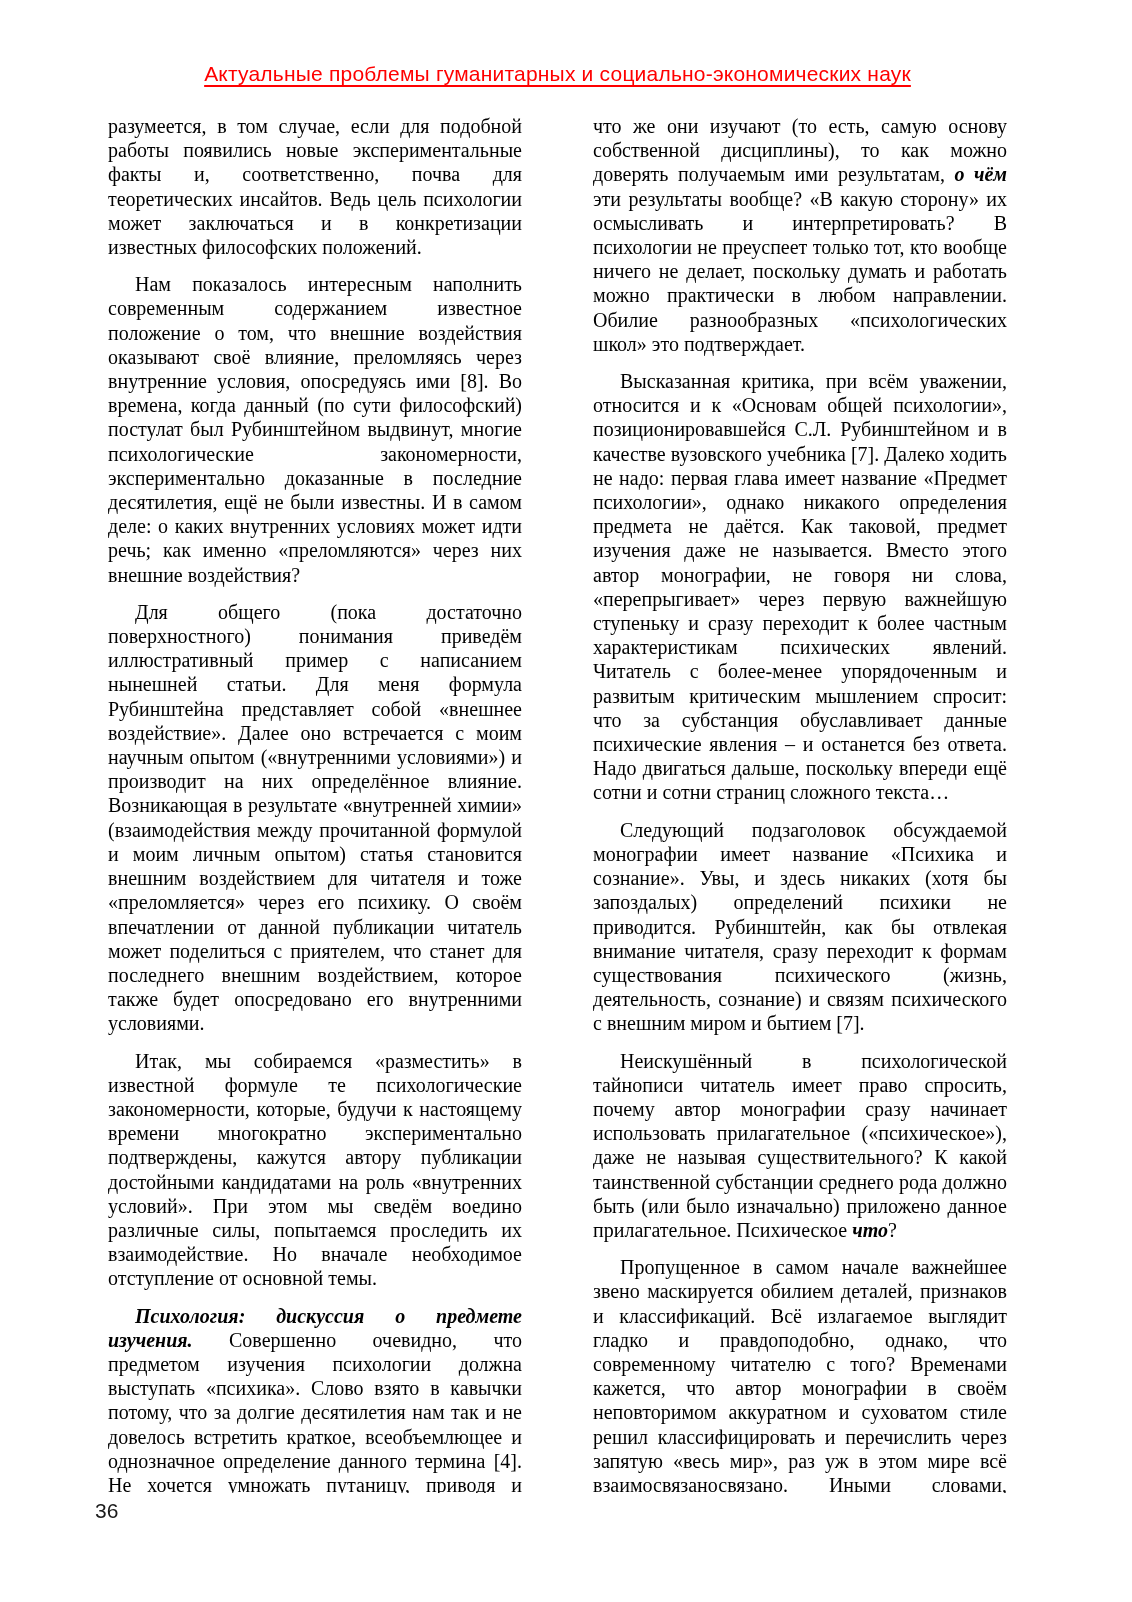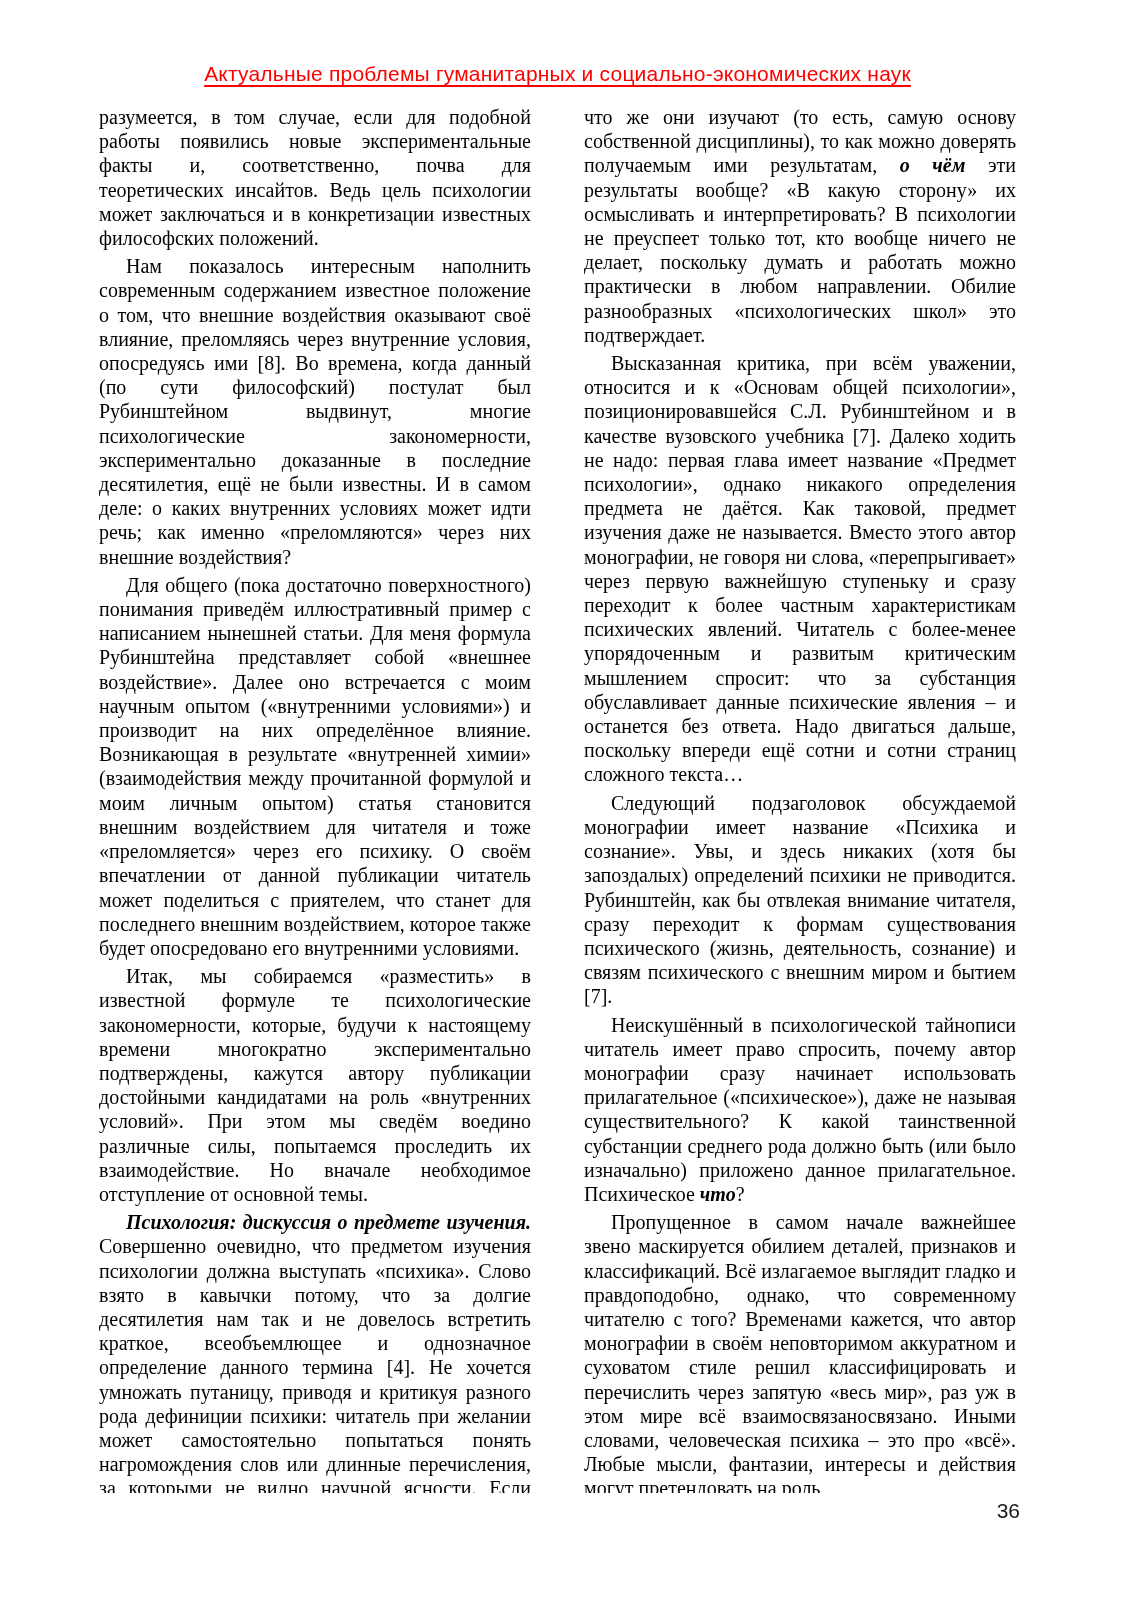--- a/index.html
+++ b/index.html
@@ -42,35 +42,35 @@
     width: 440px;
     height: 1392px;
     overflow: hidden;
     text-align: justify;
     font-size: 20px;
     line-height: 24.2px;
     hyphens: auto;
     -webkit-hyphens: auto;
   }
   .col p {
-    margin: 4px;
+    margin: 13px;
     padding: 0;
   }
   .col p.indent {
     text-indent: 27px;
   }
   .run-n  { font-style: normal; font-weight: 400; }
   .run-i  { font-style: italic; font-weight: 700; }
   .run-bi { font-style: italic; font-weight: 700; }
   .page-footer {
     position: absolute;
     top: 1499px;
     left: 95px;
     width: 925px;
-    text-align: right;
+    text-align: left;
     font-family: "Liberation Sans", sans-serif;
     font-size: 21px;
     color: #1a1a1a;
   }
 </style>
 </head>
 <body>
 
 <header class="journal-header" style="color: rgb(255, 0, 0);">
   <span class="title-text">Актуальные проблемы гуманитарных и социально-экономических наук</span>

